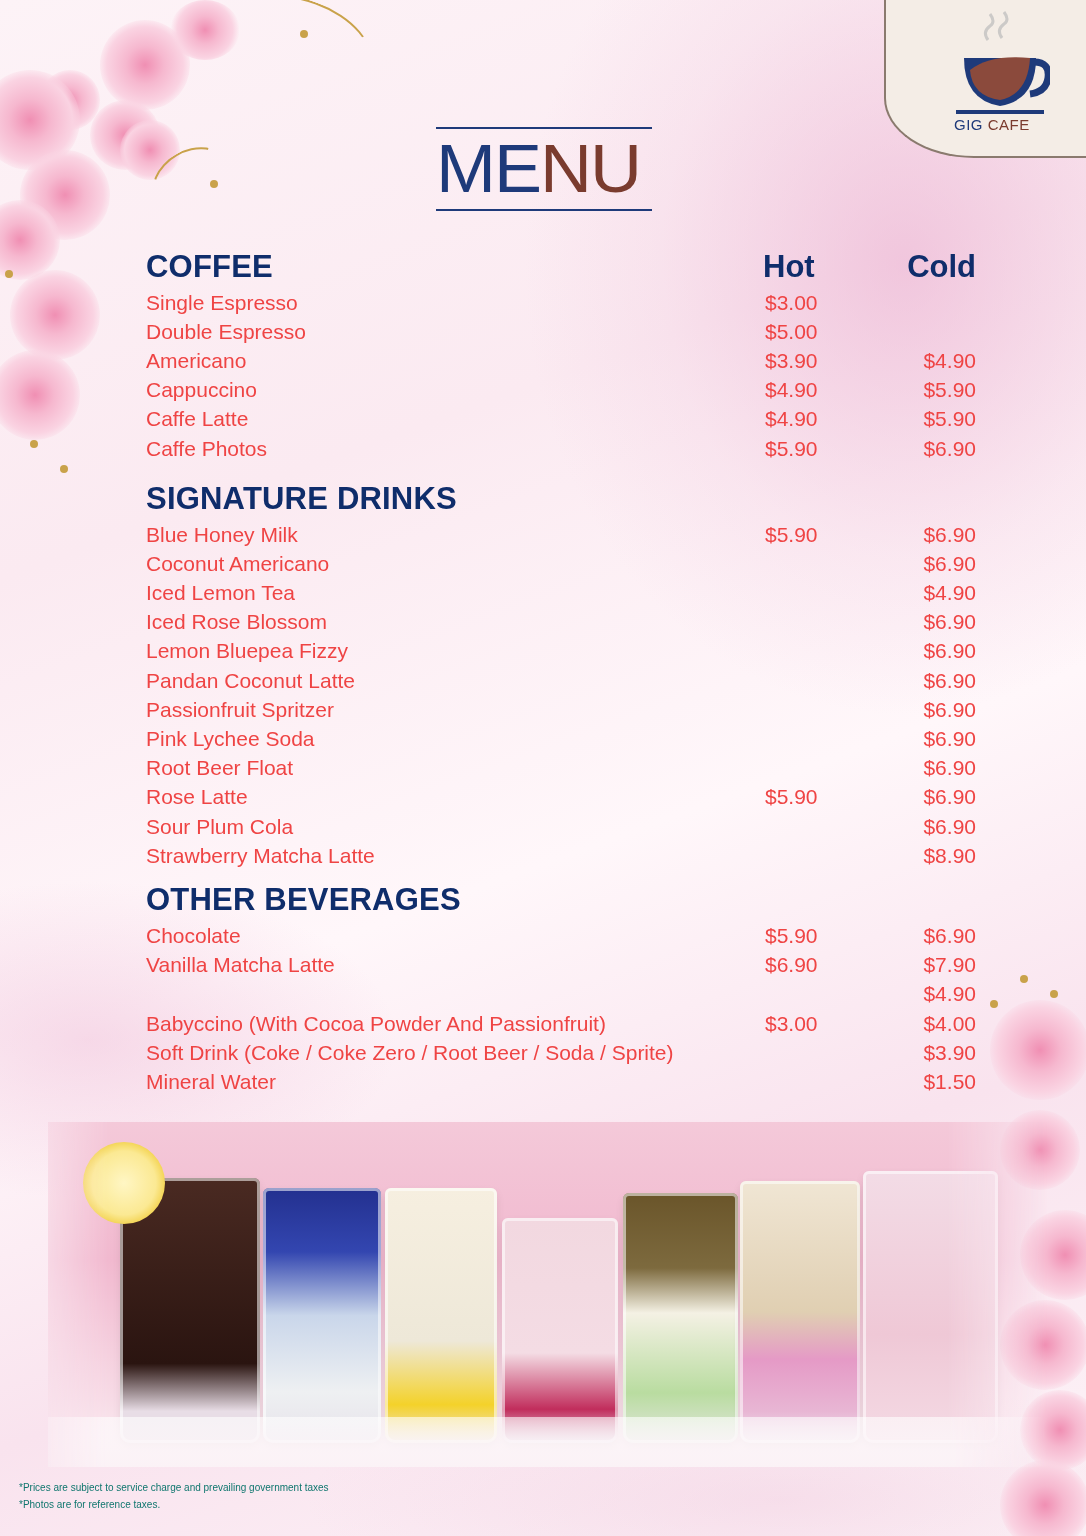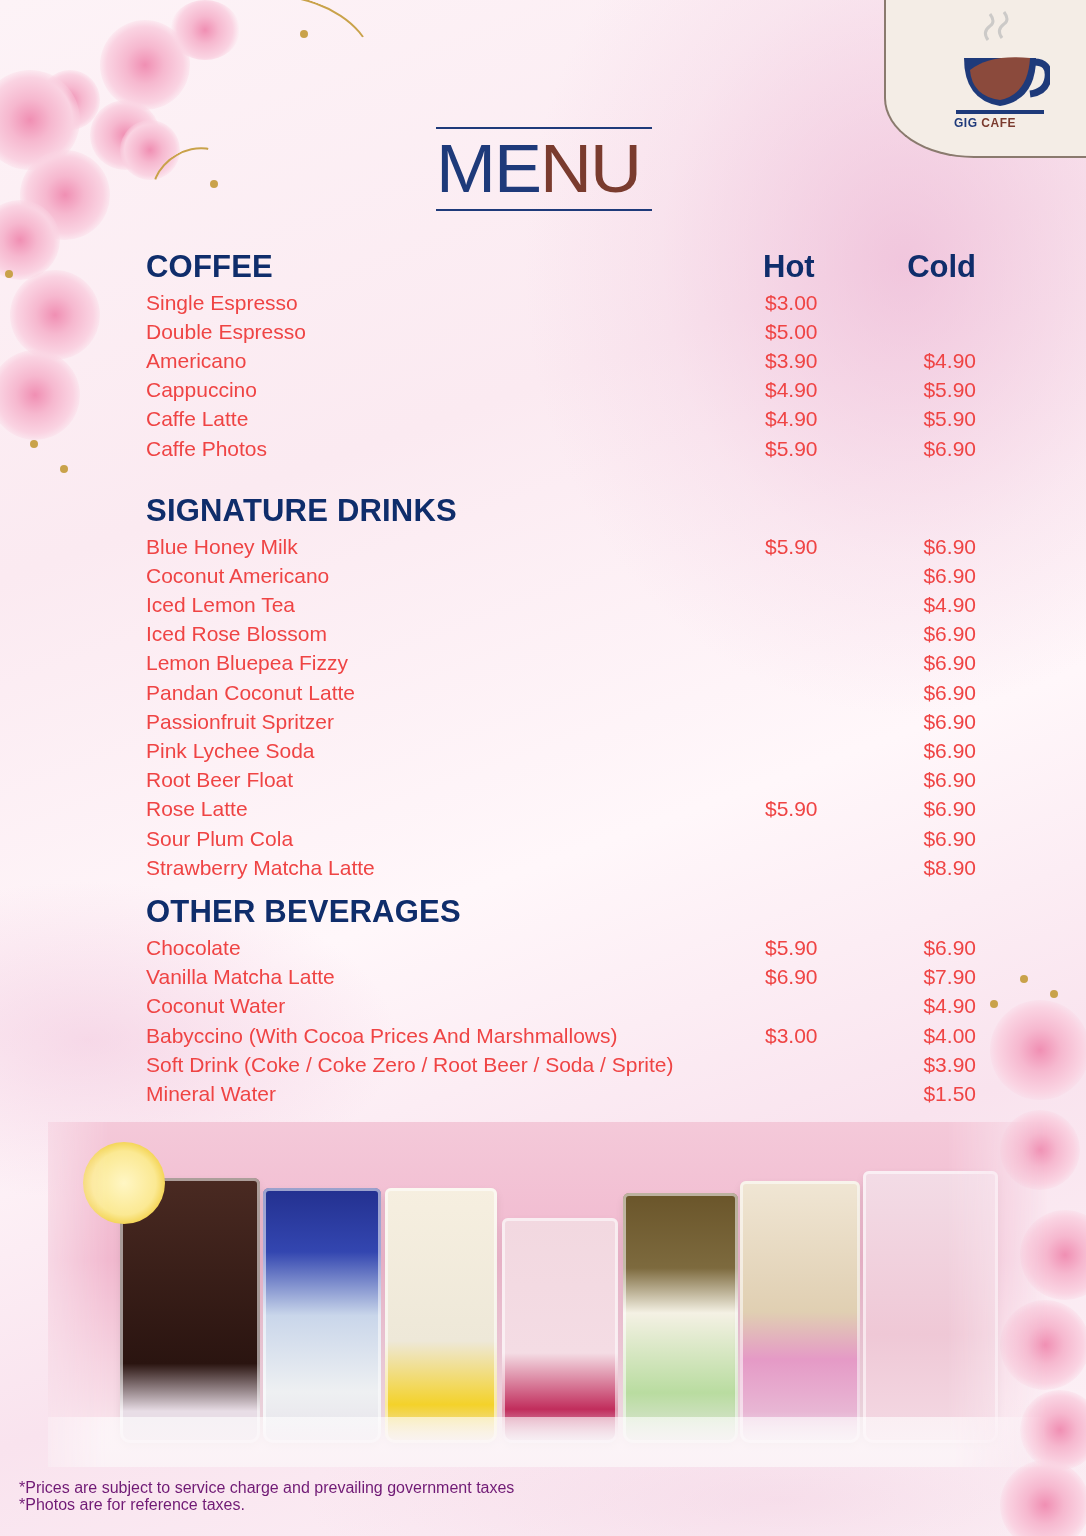--- a/index.html
+++ b/index.html
@@ -25,21 +25,21 @@
   .stem { position: absolute; border: 2px solid #c9a24a; border-radius: 50%; border-color: #c9a24a transparent transparent transparent; }
   .bud { position: absolute; width: 8px; height: 8px; border-radius: 50%; background: #c9a24a; }
 
   
   .logo-panel {
     position: absolute; right: -20px; top: -40px; width: 220px; height: 196px;
     background: #f4ede6; border-left: 2px solid #8a7a6e; border-bottom: 2px solid #8a7a6e;
     border-bottom-left-radius: 90px 60px;
   }
   .logo { position: absolute; left: 950px; top: 10px; width: 100px; height: 125px; }
-  .logo-text { position: absolute; left: 954px; top: 116px; font-size: 12px; letter-spacing: 0.5px; font-weight: 700; }
+  .logo-text { position: absolute; left: 954px; top: 116px; font-size: 15px; letter-spacing: 0.5px; font-weight: 400; }
   .logo-text .gig { color: #1e3a7a; }
   .logo-text .cafe { color: #7a3b2e; }
 
   
   .menu-title {
     position: absolute; left: 436px; top: 127px; width: 216px; height: 80px;
     border-top: 2px solid #1e3a7a; border-bottom: 2px solid #1e3a7a;
     text-align: left;
   }
   .menu-title span {
@@ -53,41 +53,41 @@
   
   .menu { position: absolute; left: 146px; top: 243px; width: 830px; }
   .section-head { display: flex; align-items: flex-end; height: 42px; justify-content: center; }
   .section-title { font-weight: 700; font-size: 31px; color: #0f2d6b; letter-spacing: 0.2px; flex: 1; }
   .col-head { font-weight: 700; font-size: 31px; color: #0f2d6b; text-align: right; }
   .row { display: flex; height: 29.2px; align-items: center; font-size: 21px; color: #ef4444; position: relative; }
   .row .name { flex: 1; white-space: nowrap; }
   .row .hot { position: absolute; left: 619px; width: 60px; text-align: left; }
   .row .cold { position: absolute; right: 0; width: 70px; text-align: right; }
   .section { margin-bottom: 0; }
-  .sec2 { margin-top: 24px; }
+  .sec2 { margin-top: 12px; }
   .sec3 { margin-top: 6px; }
 
   
   .photo {
     position: absolute; left: 48px; top: 1122px; width: 1000px; height: 345px; overflow: hidden;
     background: linear-gradient(180deg, #f4c9d9 0%, #f1b9cf 40%, #f7dbe6 80%, #fbf0f4 100%);
     -webkit-mask-image: linear-gradient(90deg, rgba(0,0,0,0.4) 0%, #000 6%, #000 90%, rgba(0,0,0,0) 100%);
   }
   .photo .glass {
     position: absolute; bottom: 24px; border-radius: 6px 6px 10px 10px;
     box-shadow: inset 0 0 0 3px rgba(255,255,255,0.55), 0 4px 8px rgba(0,0,0,0.08);
   }
   .photo .lemon {
     position: absolute; left: 35px; top: 20px; width: 82px; height: 82px; border-radius: 50%;
     background: radial-gradient(circle, #fff6c4 0%, #fbe993 55%, #f2d048 75%, #fff6d0 80%);
   }
   .photo .table-top { position: absolute; left: 0; bottom: 0; width: 100%; height: 50px; background: linear-gradient(180deg, rgba(255,255,255,0.6), #fbf2f6); }
 
   
-  .notes { position: absolute; left: 19px; top: 1479px; font-size: 16px; line-height: 17px; color: #701a75; }
+  .notes { position: absolute; left: 19px; top: 1479px; font-size: 10px; line-height: 17px; color: #0f766e; }
 </style>
 </head>
 <body>
 
 <div class="wash a"></div>
 <div class="wash b"></div>
 <div class="wash c"></div>
 
 <div class="flower" style="left:0;top:0;width:380px;height:480px;">
   <div class="petal-cluster" style="left:100px;top:20px;width:90px;height:90px;"></div>
@@ -256,26 +256,25 @@
         <span class="name">Chocolate</span>
         <span class="hot">$5.90</span>
         <span class="cold">$6.90</span>
       </div>
     <div class="row">
         <span class="name">Vanilla Matcha Latte</span>
         <span class="hot">$6.90</span>
         <span class="cold">$7.90</span>
       </div>
     <div class="row">
-        <span class="name">Coconut Water</span>
         <span class="hot"></span>
         <span class="cold">$4.90</span>
       </div>
     <div class="row">
-        <span class="name">Babyccino (With Cocoa Prices And Marshmallows)</span>
+        <span class="name">Babyccino (With Cocoa Powder And Passionfruit)</span>
         <span class="hot">$3.00</span>
         <span class="cold">$4.00</span>
       </div>
     <div class="row">
         <span class="name">Soft Drink (Coke / Coke Zero / Root Beer / Soda / Sprite)</span>
         <span class="hot"></span>
         <span class="cold">$3.90</span>
       </div>
     <div class="row">
         <span class="name">Mineral Water</span>

